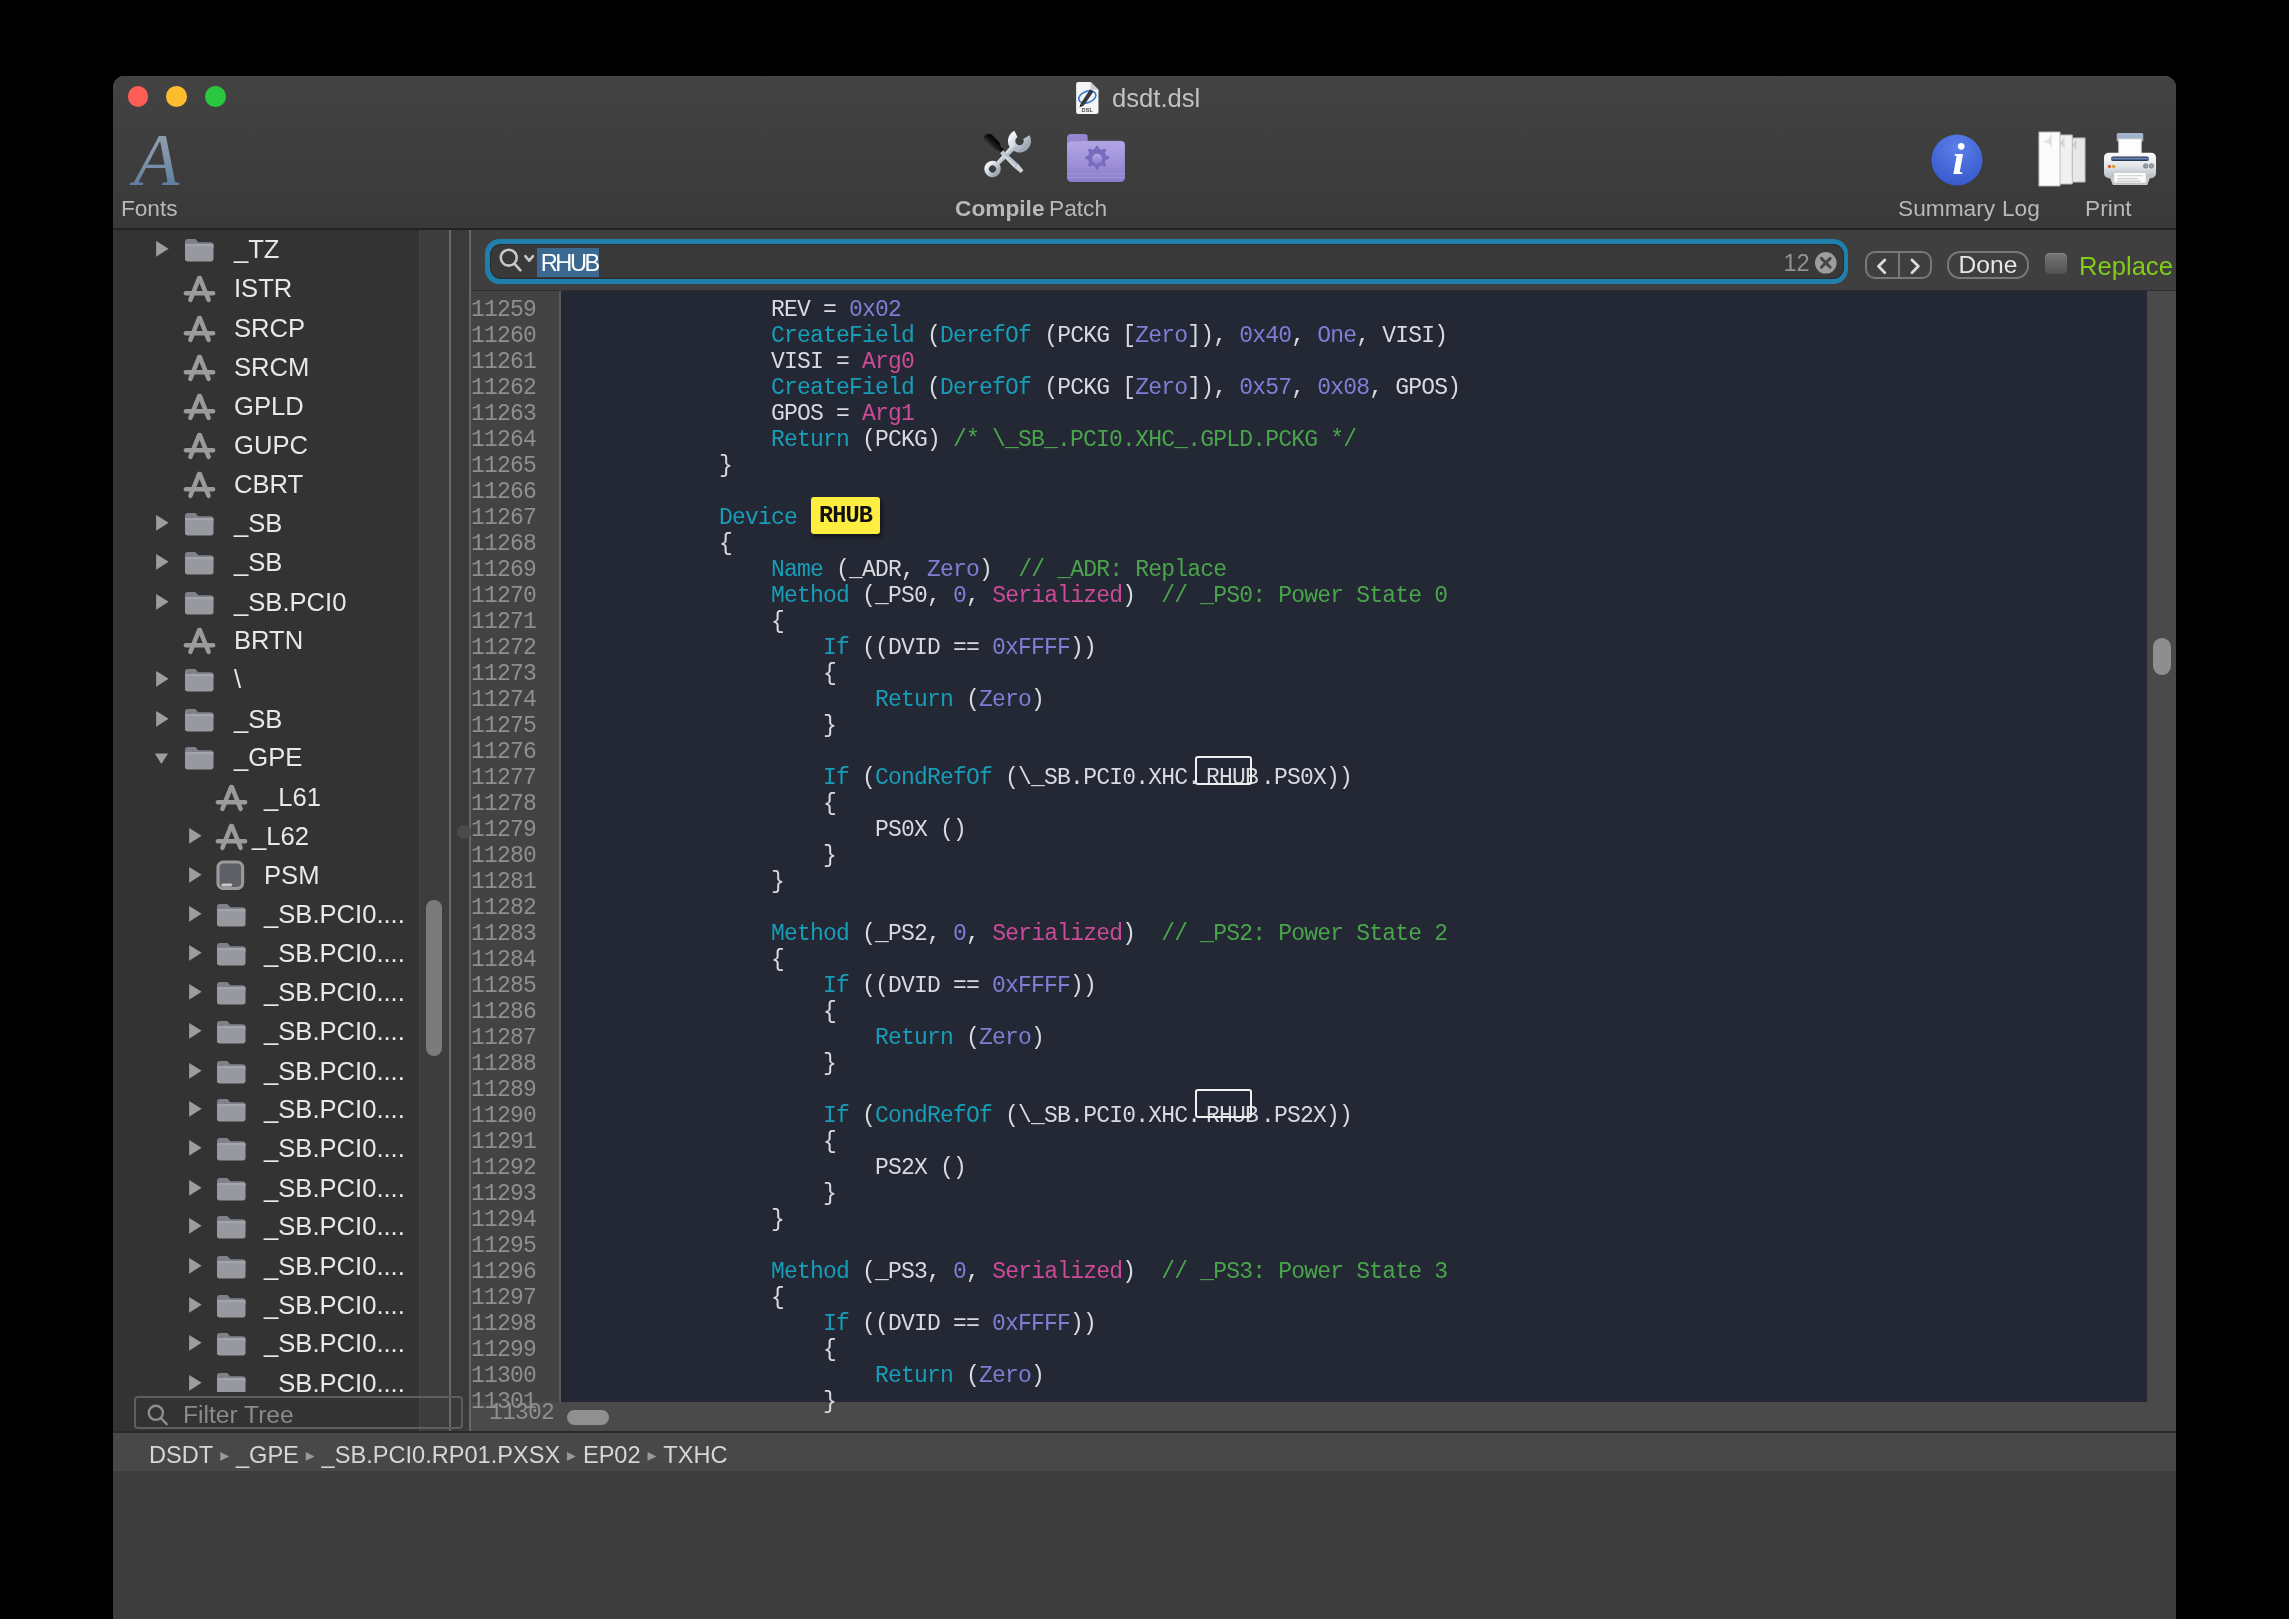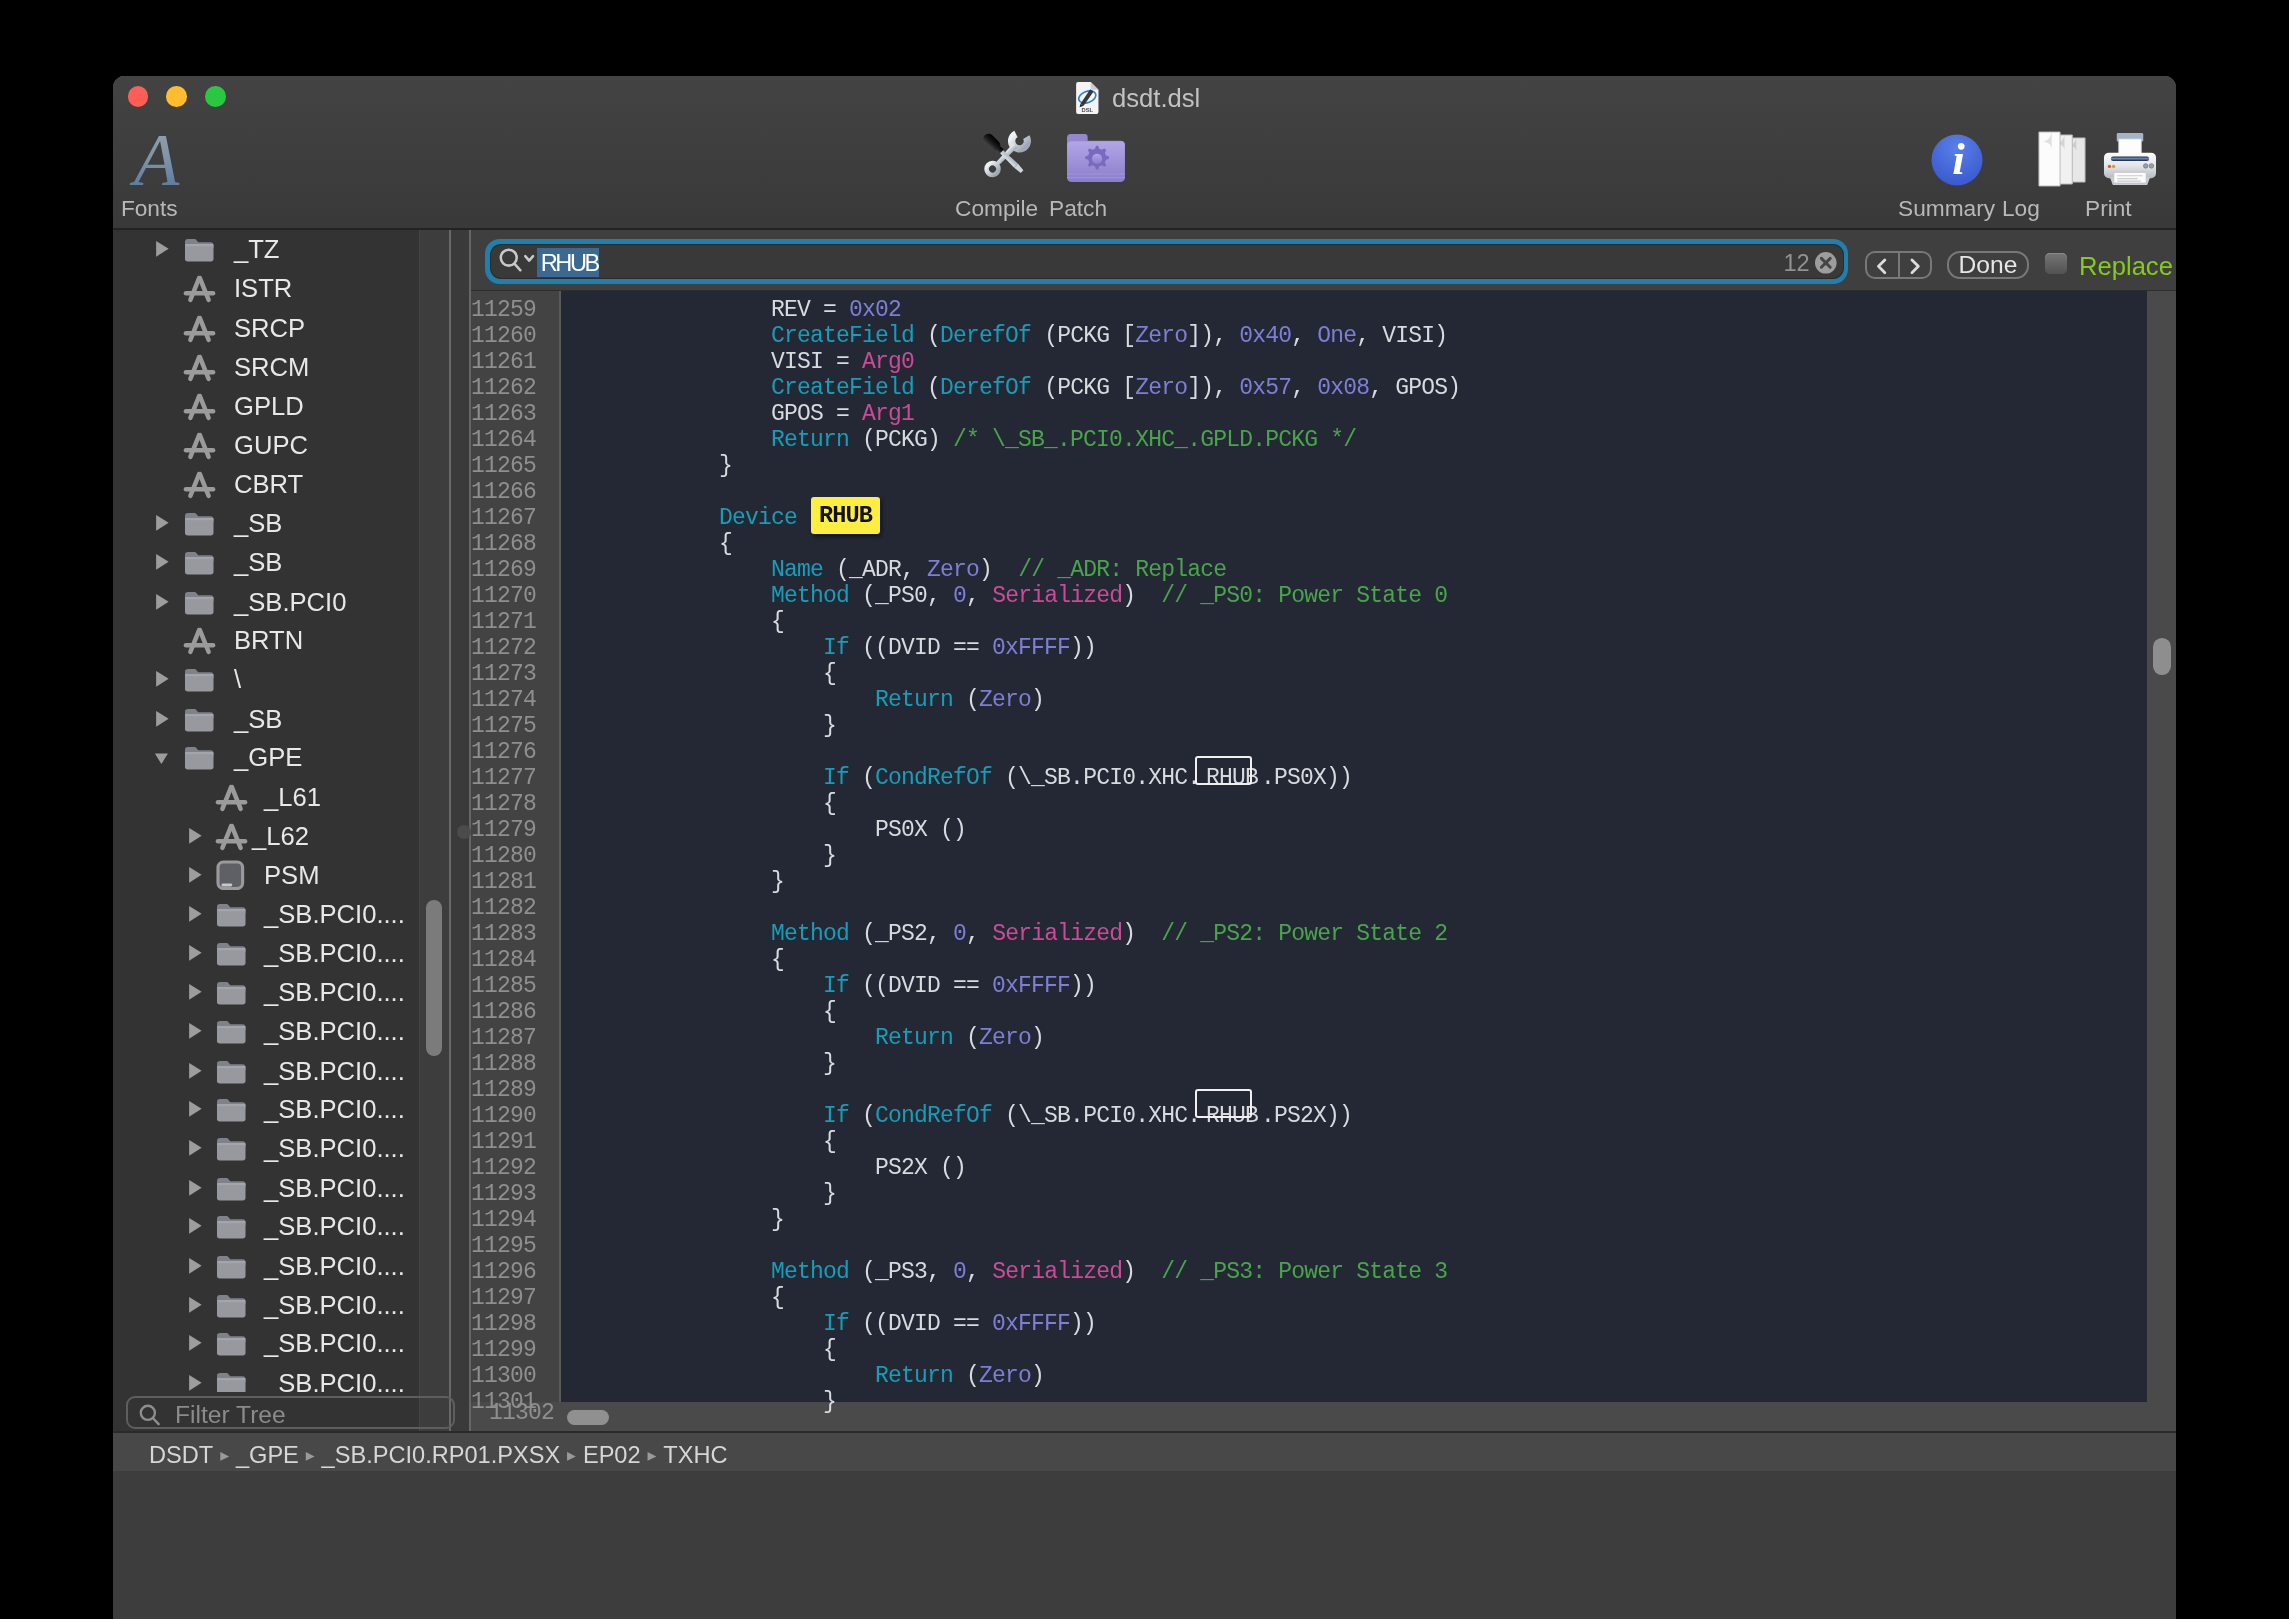--- a/index.html
+++ b/index.html
@@ -39,22 +39,22 @@
   #sbtrack{position:absolute;left:306px;top:154px;width:29.6px;height:1201px;background:#3d3d3d;
            border-left:1px solid #464646;}
   #sbthumb{position:absolute;left:313px;top:824px;width:15.8px;height:156px;border-radius:7.9px;background:#7b7b7b;}
   #splitcol{position:absolute;left:336px;top:154px;width:21.7px;height:1201px;background:#3a3a3a;
             border-left:2px solid #686868;border-right:2px solid #666666;}
   #splitdot{position:absolute;left:344px;top:749px;width:13.8px;height:13.8px;border-radius:50%;background:#4b4b4b;}
   #tree{position:absolute;left:0;top:154px;width:306px;height:1162px;overflow:hidden;}
   .row{position:absolute;left:0;width:306px;height:39px;padding-left:40px;}
   .rlabel{position:absolute;top:5.9px;font-size:25.6px;color:#e8e8e8;white-space:nowrap;}
   .tri{position:absolute;width:14.8px;height:17.7px;}
-  #filter{position:absolute;left:13px;top:1320px;width:329px;height:33px;border:2px solid #5e5e5e;
-          border-radius:9px;}
+  #filter{position:absolute;left:21px;top:1320px;width:329px;height:33px;border:2px solid #5e5e5e;
+          border-radius:4px;}
   #filtertxt{position:absolute;left:47px;top:3px;font-size:24.6px;color:#8b8b8b;}
   
   #gutter{position:absolute;left:358px;top:215px;width:89px;height:1111px;background:#434343;}
   #gutline{position:absolute;left:446px;top:215px;width:2px;height:1140px;background:#5a5a5a;}
   #code{position:absolute;left:448px;top:215px;width:1586px;height:1111px;background:#232834;overflow:hidden;}
   #vtrack{position:absolute;left:2034px;top:215px;width:28.6px;height:1140px;background:#4a4a4a;}
   #vthumb{position:absolute;left:2040px;top:562px;width:17.7px;height:37px;border-radius:8.9px;background:#8e8e8e;}
   #htrack{position:absolute;left:358px;top:1326px;width:1677px;height:28.6px;background:#4a4a4a;}
   #hthumb{position:absolute;left:96px;top:7.9px;width:42px;height:14.8px;border-radius:7.4px;background:#909090;}
   pre{margin:0;font-family:"Liberation Mono",monospace;font-size:23px;letter-spacing:-0.8px;
@@ -115,21 +115,21 @@
         <path d="M26.9 16.5 L33.1 16.5 L31.9 45 L28.1 45 Z" fill="url(#sg)"></path>
         <circle cx="30" cy="50" r="6" fill="none" stroke="url(#sg)" stroke-width="4.8"></circle>
       </g>
       <g transform="rotate(-46 30 31)">
         <rect x="24.6" y="1.5" width="10.8" height="20" rx="5.2" fill="url(#hg)"></rect>
         <path d="M26.9 21 h6.2 v4.5 h-6.2 z" fill="url(#hg)"></path>
         <path d="M27.8 25.5 h4.4 l0.6 20.5 h-5.6 z" fill="url(#sg2)"></path>
         <path d="M27.2 46 h5.6 l-0.9 8.5 h-3.8 z" fill="#ced4db"></path>
       </g>
     </svg>
-    <div class="tblabel" style="left:842px;width:99px;">Compile</div>
+    <div class="tblabel" style="left:842px;width:99px;font-weight:bold;">Compile</div>
 
     <svg class="abs" style="left:952px;top:55px" width="60" height="53" viewBox="0 0 61 54">
       <defs>
           <linearGradient id="pg" x1="0" y1="0" x2="0" y2="1">
         <stop offset="0" stop-color="#b2a6e6"></stop>
             <stop offset="1" stop-color="#8b7dcb"></stop>
           </linearGradient>
         </defs>
       <path d="M2 7 a4 4 0 0 1 4-4 h14 a3 3 0 0 1 3 3 v4 h34 a4 4 0 0 1 4 4 v2 H2 z" fill="#9487cf"></path>
       <rect x="2" y="10.5" width="59" height="41.5" rx="4.5" fill="url(#pg)"></rect>

